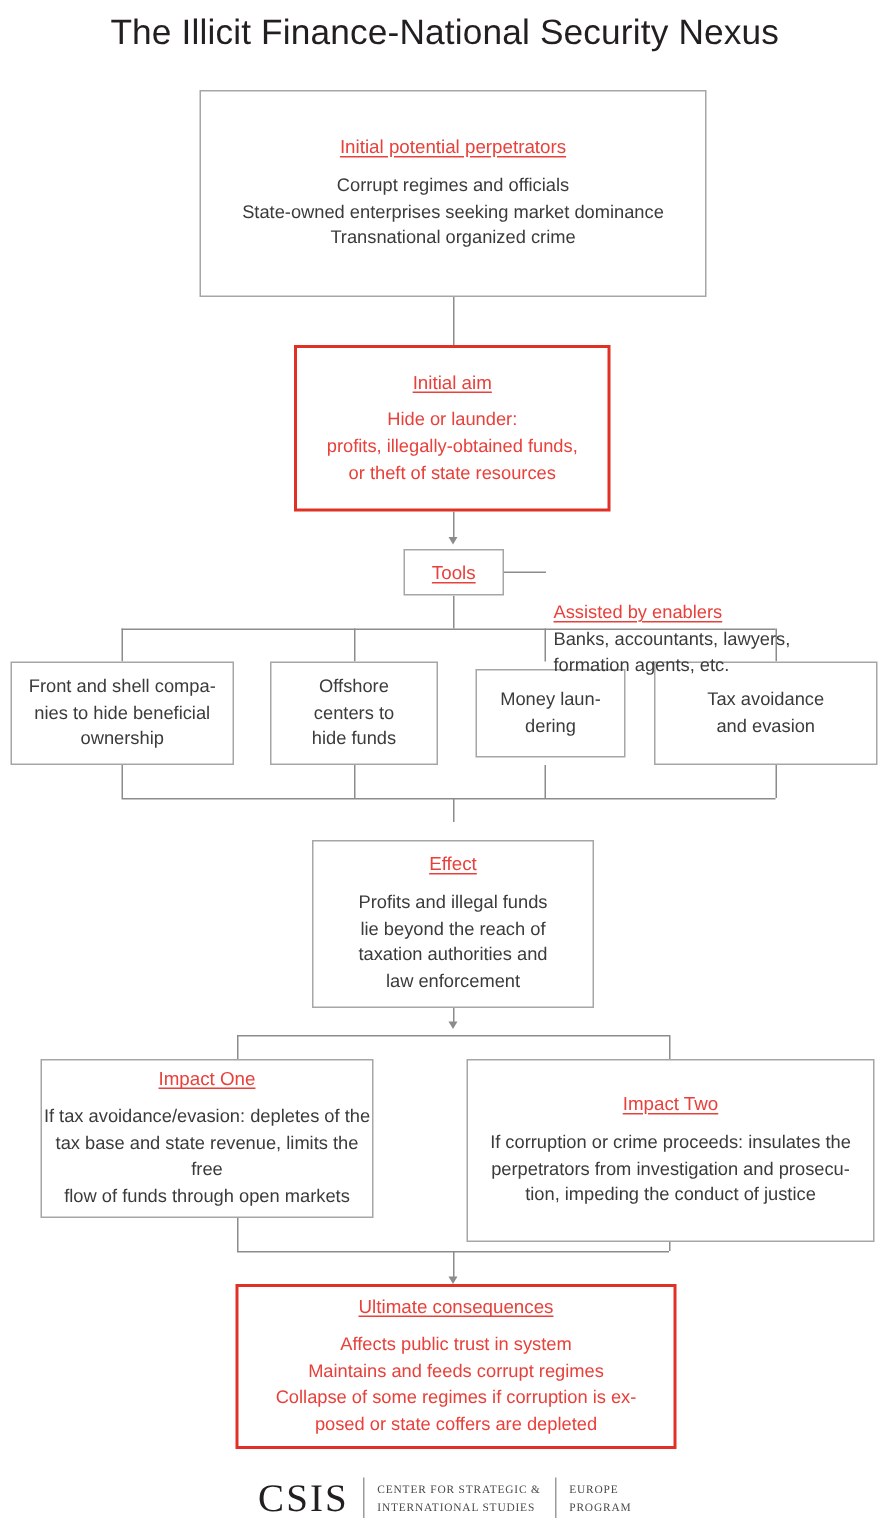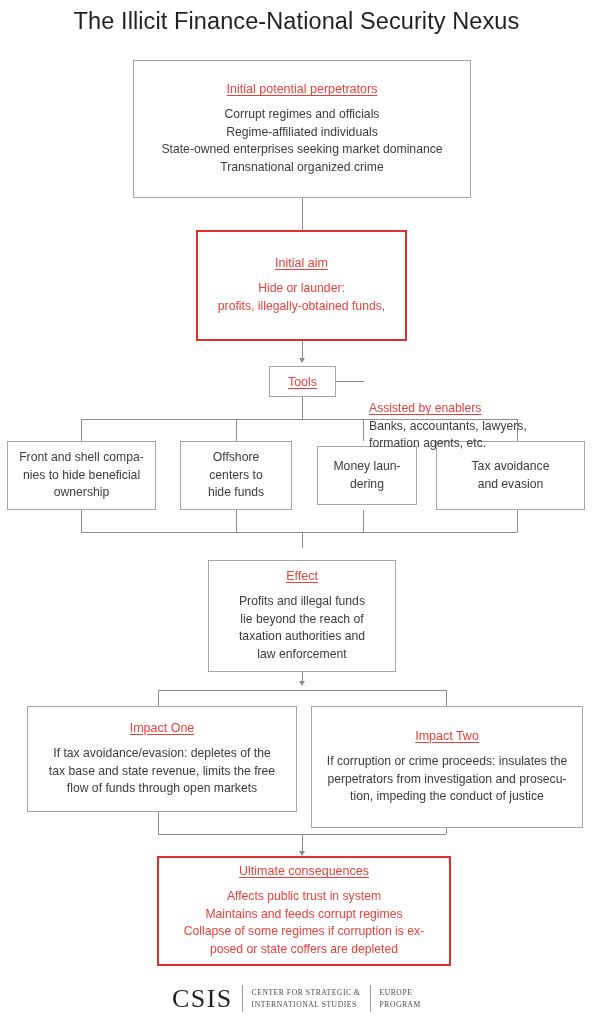--- a/index.html
+++ b/index.html
@@ -216,31 +216,31 @@
   <div class="conn v" style="left:158px; top:812px; height:22px;"></div>
   <div class="conn v" style="left:446px; top:812px; height:22px;"></div>
   <div class="conn h" style="left:158px; top:834px; width:288px;"></div>
   <div class="conn v" style="left:302px; top:834px; height:20px;"></div>
   <div class="arrow" style="left:298.5px; top:851px;"></div>
 
   <div class="node" style="left:133px; top:60px; width:338px; height:138px;">
     <div class="node-title">Initial potential perpetrators</div>
     <div class="node-body">
       <span class="ln">Corrupt regimes and officials</span>
-      <span class="ln">Regime-affiliated individuals</span>
       <span class="ln">State-owned enterprises seeking market dominance</span>
       <span class="ln">Transnational organized crime</span>
     </div>
   </div>
 
   <div class="node red" style="left:196px; top:230px; width:211px; height:111px;">
     <div class="node-title">Initial aim</div>
     <div class="node-body">
       <span class="ln">Hide or launder:</span>
       <span class="ln">profits, illegally-obtained funds,</span>
+      <span class="ln">or theft of state resources</span>
     </div>
   </div>
 
   <div class="tools-box" style="left:269px; top:366px; width:67px; height:31px;">
     <span class="tools-label">Tools</span>
   </div>
 
   <div class="conn h" style="left:336px; top:381px; width:28px;"></div>
 
   <div class="enablers" style="left:369px; top:358px; width:210px;">
@@ -284,21 +284,21 @@
   <div class="node" style="left:208px; top:560px; width:188px; height:112px;">
     <div class="node-title">Effect</div>
     <div class="node-body">
       <span class="ln">Profits and illegal funds</span>
       <span class="ln">lie beyond the reach of</span>
       <span class="ln">taxation authorities and</span>
       <span class="ln">law enforcement</span>
     </div>
   </div>
 
-  <div class="node" style="left:27px; top:706px; width:270px; height:106px;">
+  <div class="node" style="left:27px; top:706px; width:222px; height:106px;">
     <div class="node-title">Impact One</div>
     <div class="node-body">
       <span class="ln">If tax avoidance/evasion: depletes of the</span>
       <span class="ln">tax base and state revenue, limits the free</span>
       <span class="ln">flow of funds through open markets</span>
     </div>
   </div>
 
   <div class="node" style="left:311px; top:706px; width:272px; height:122px;">
     <div class="node-title">Impact Two</div>

